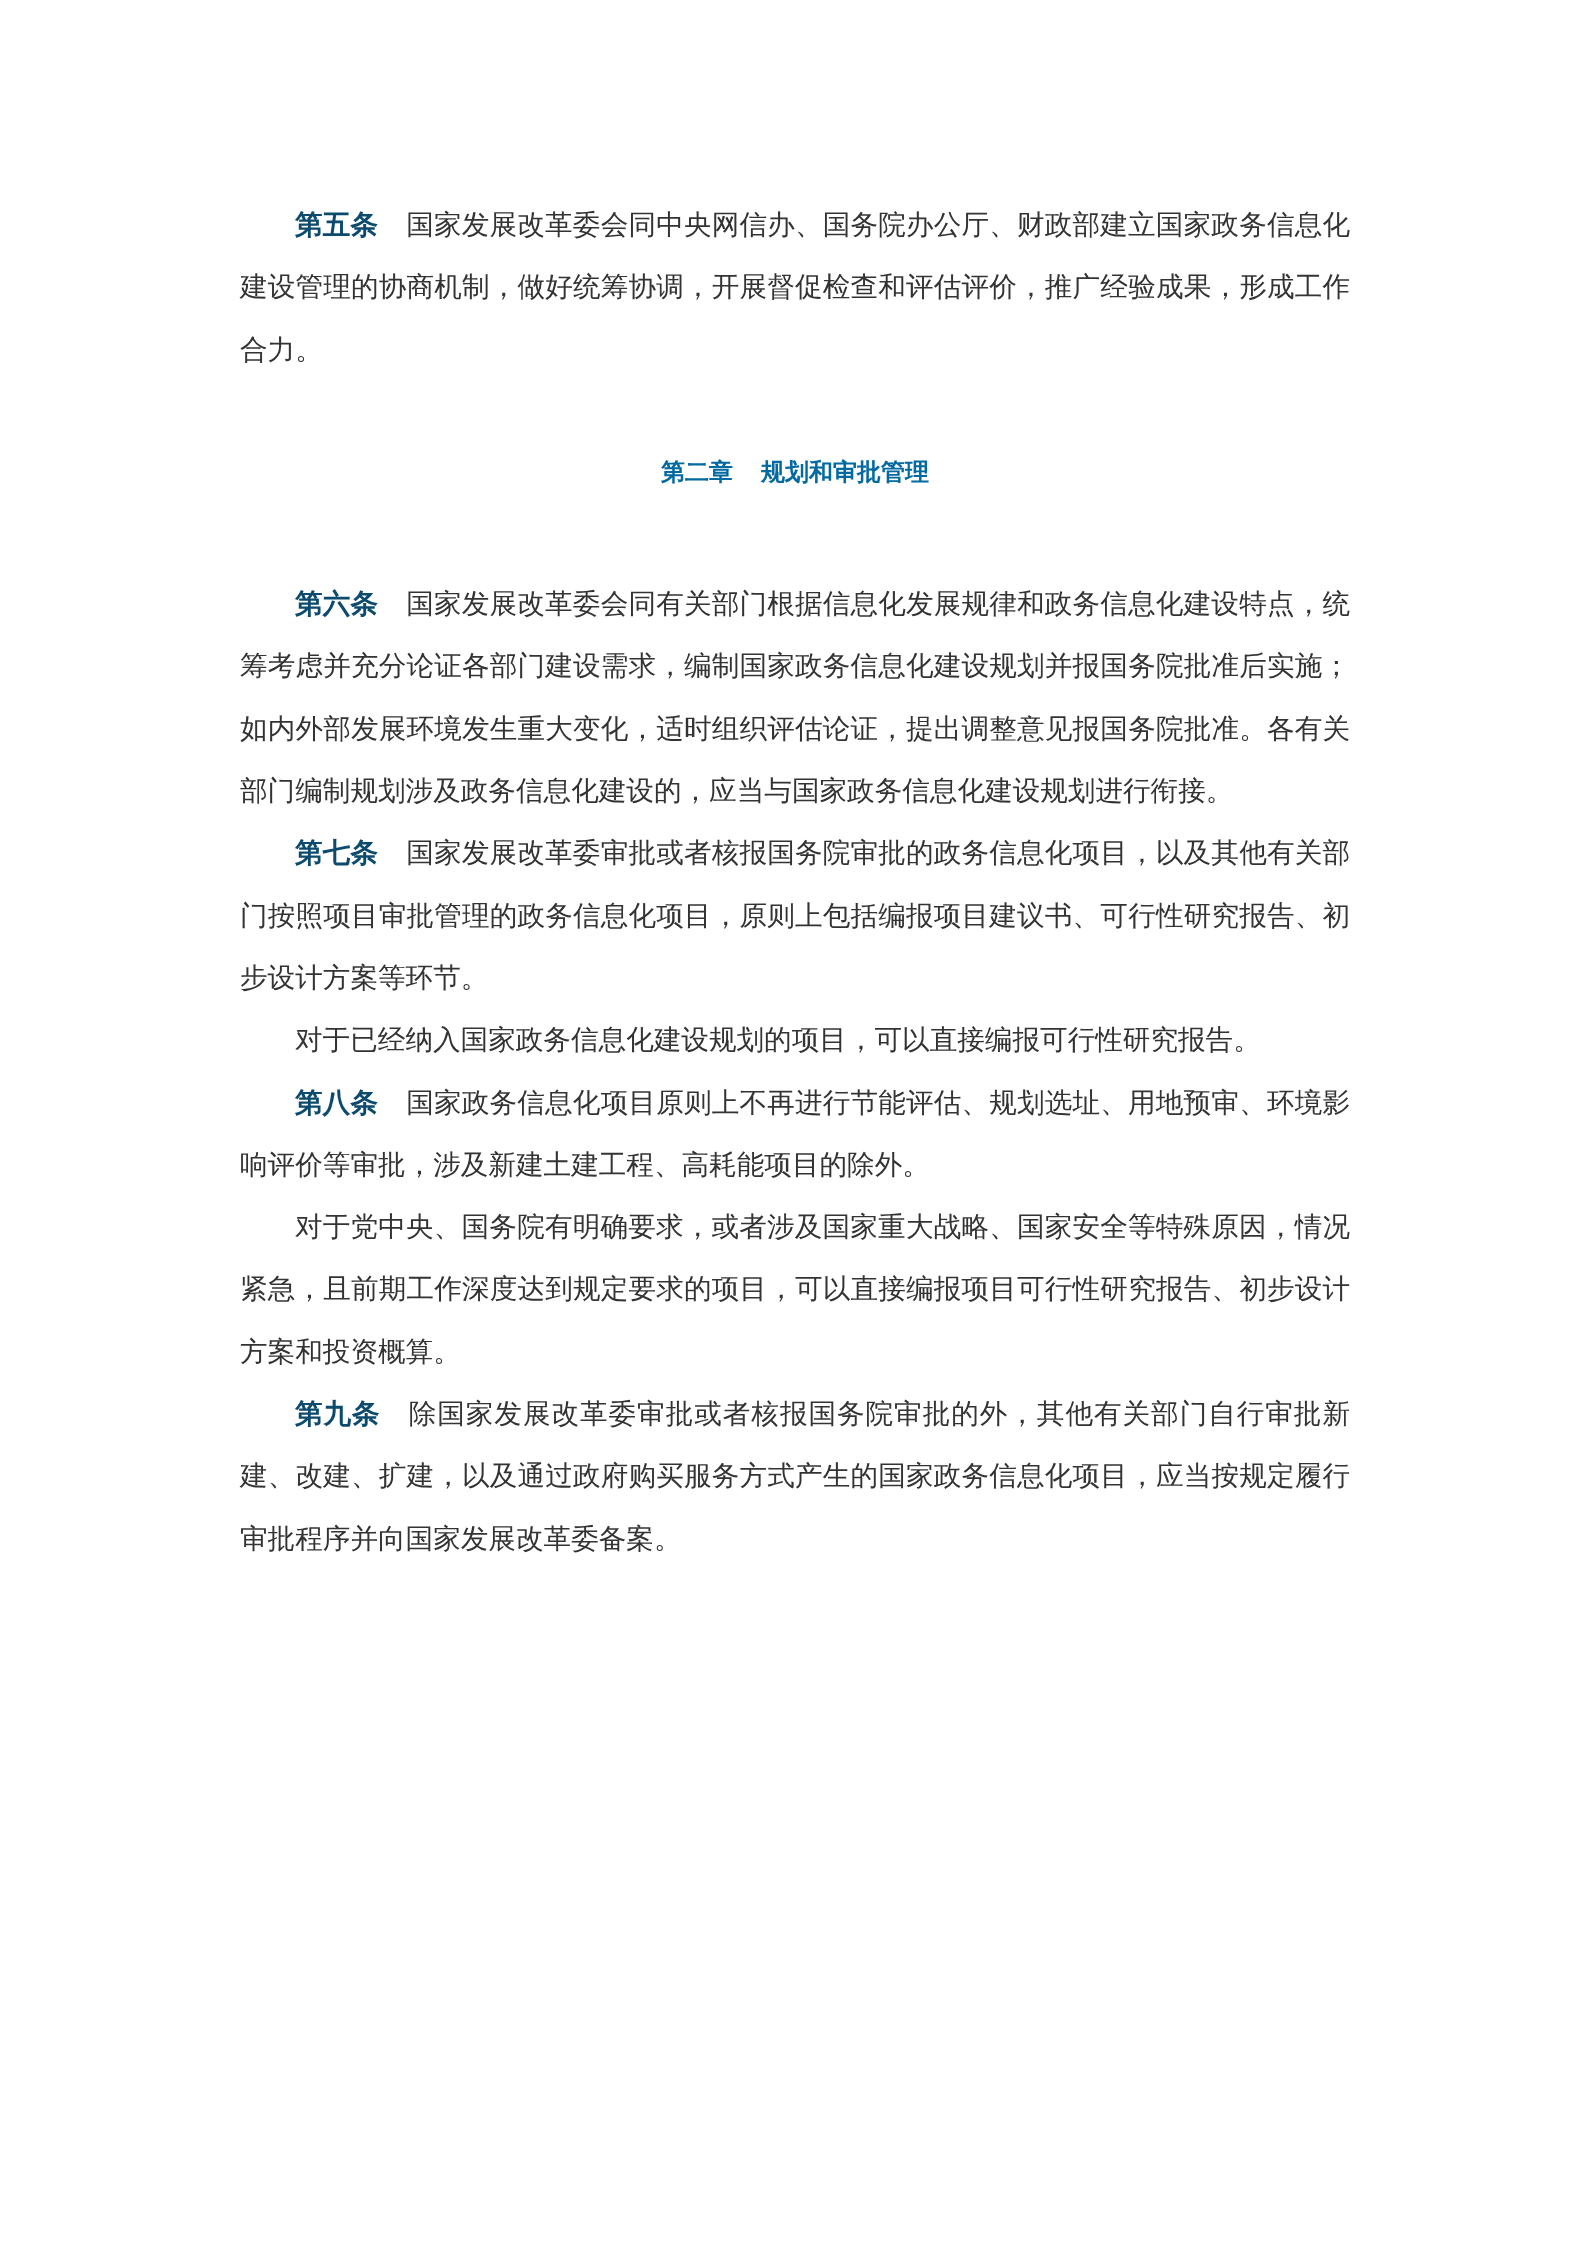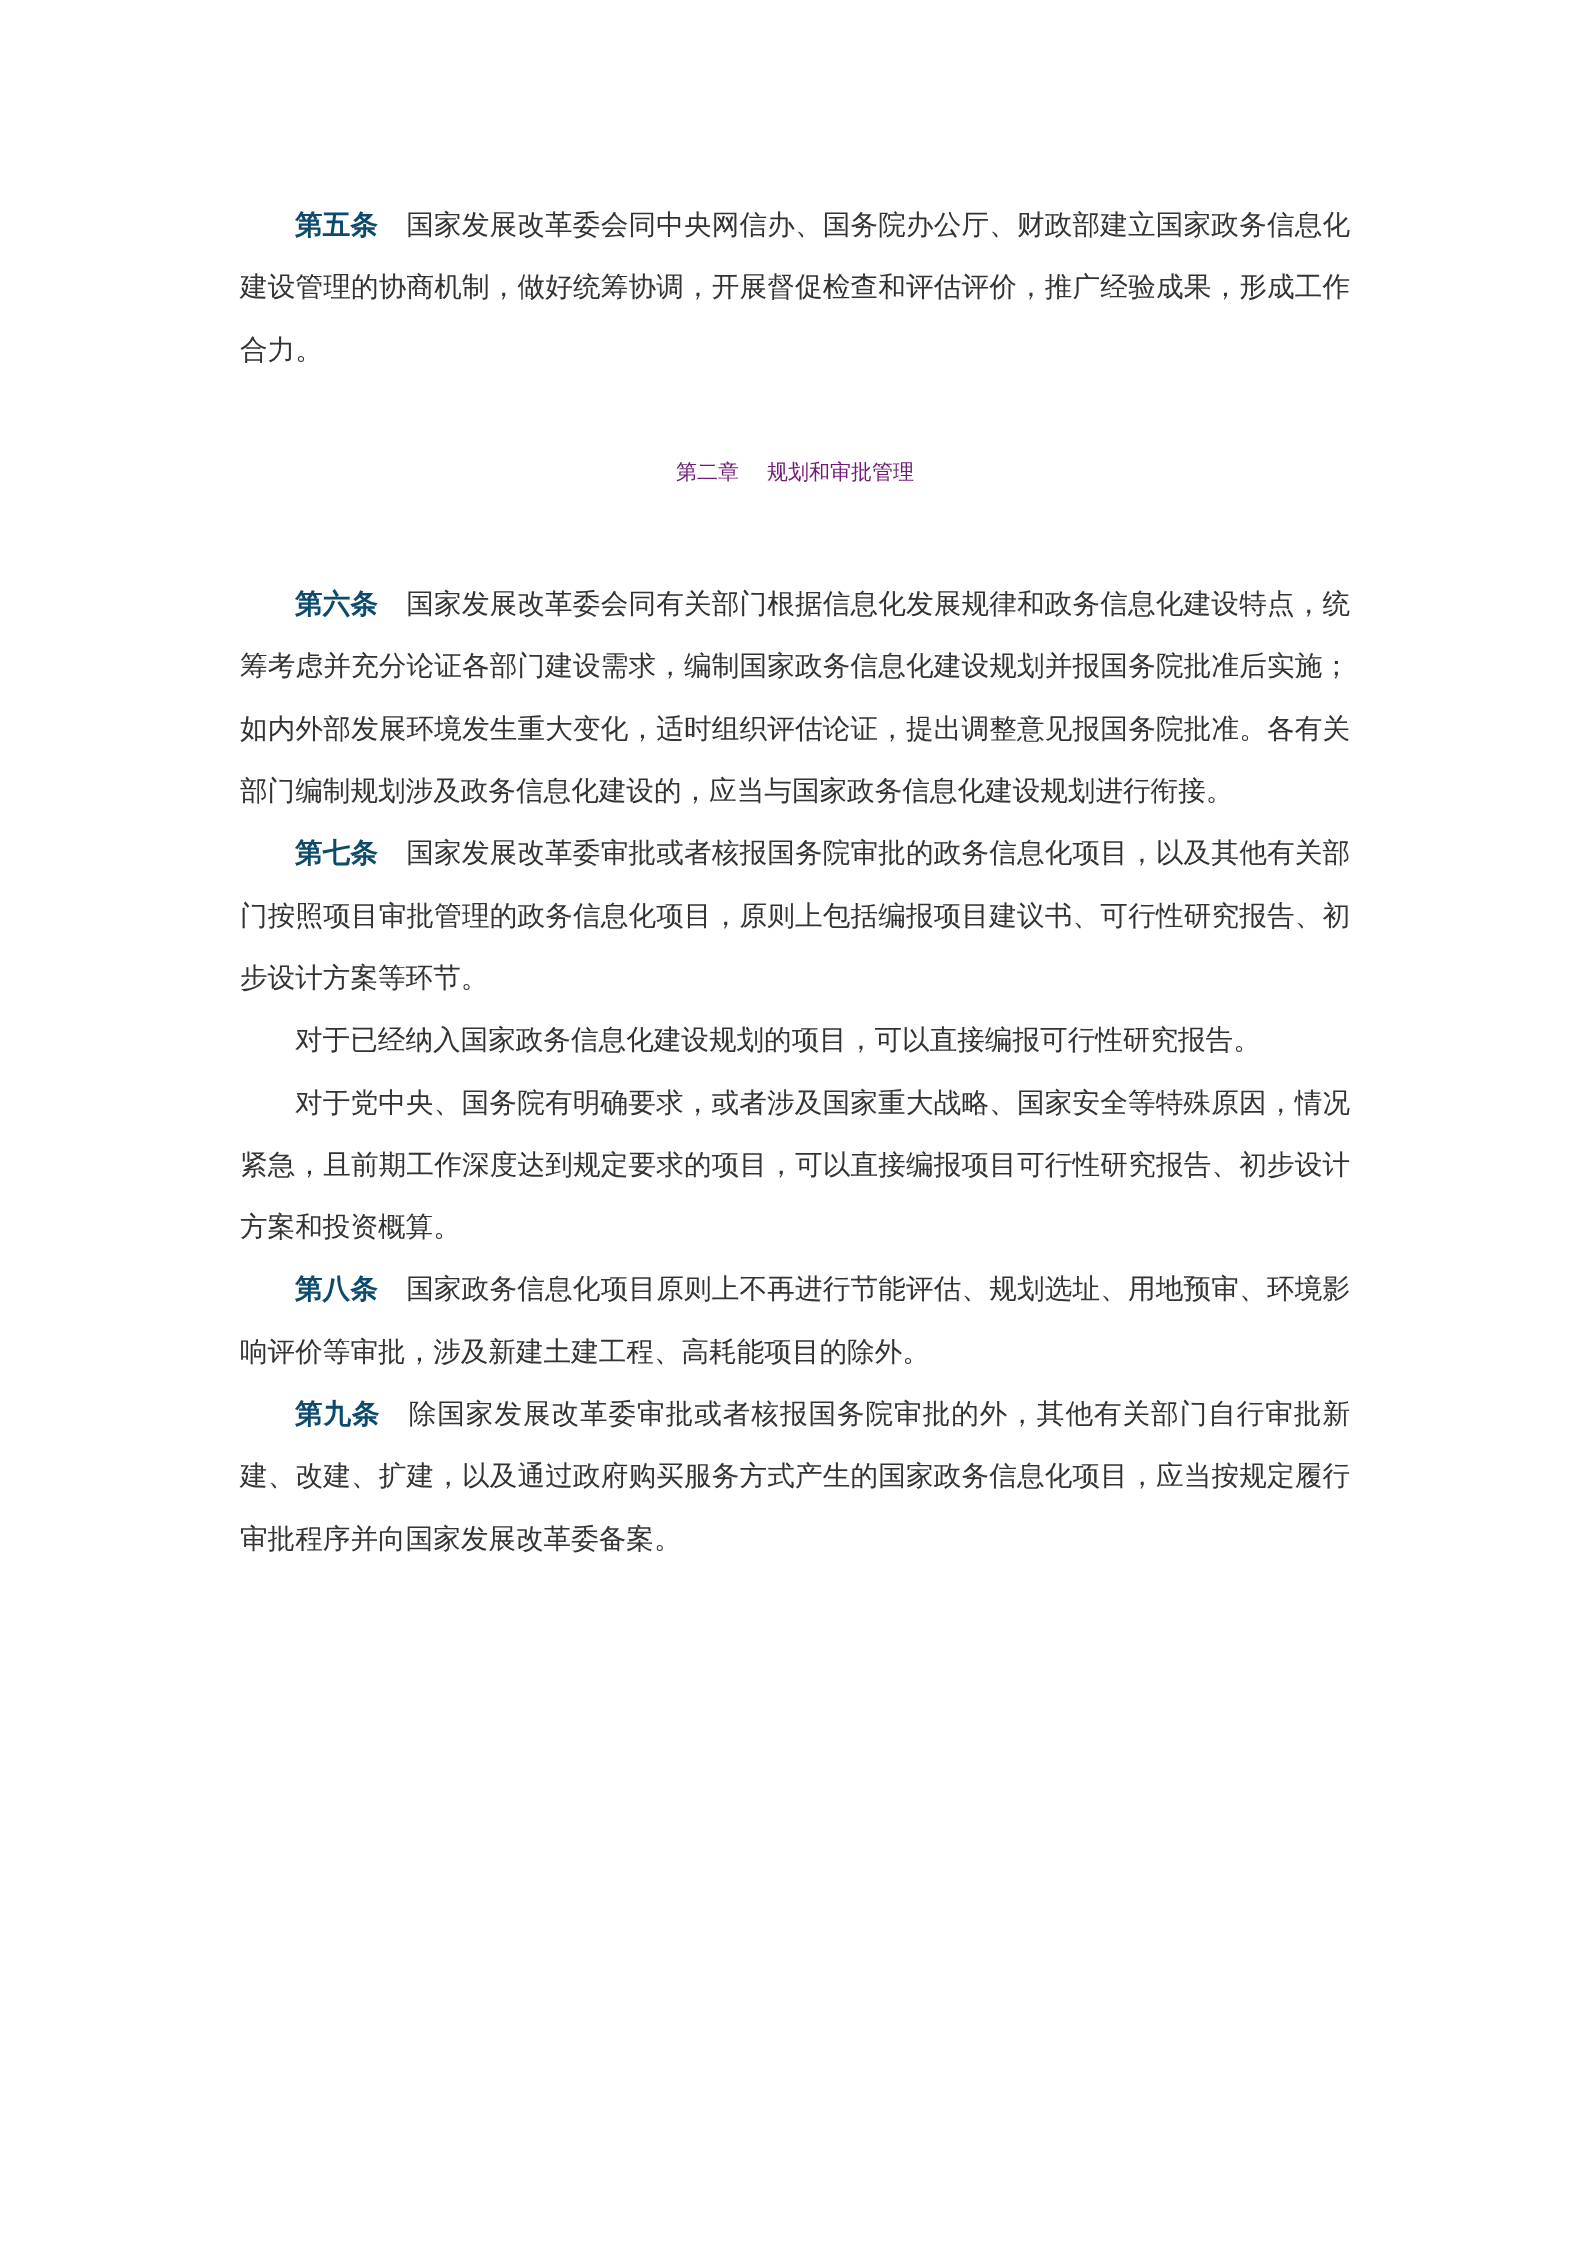--- a/index.html
+++ b/index.html
@@ -32,24 +32,24 @@
       word-break: break-all;
     }
     .article-num {
       font-weight: bold;
       color: #0c4a6e;
       margin-right: 28px;
     }
     .chapter-title {
       margin: 0;
       text-align: center;
-      font-size: 21px;
-      font-weight: normal;
+      font-size: 24px;
+      font-weight: bold;
       line-height: 62.3px;
-      color: #701a75;
+      color: #0369a1;
     }
     .chapter-title .sep {
       display: inline-block;
       width: 28px;
     }
     .gap-before-chapter { height: 60px; }
     .gap-after-chapter { height: 70px; }
   </style>
 </head>
 <body>
@@ -63,21 +63,21 @@
   <h2 class="chapter-title"><span>第二章</span><span class="sep"></span><span>规划和审批管理</span></h2>
 
   <div class="gap-after-chapter"></div>
 
   <p class="para"><span class="article-num">第六条</span><span>国家发展改革委会同有关部门根据信息化发展规律和政务信息化建设特点，统筹考虑并充分论证各部门建设需求，编制国家政务信息化建设规划并报国务院批准后实施；如内外部发展环境发生重大变化，适时组织评估论证，提出调整意见报国务院批准。各有关部门编制规划涉及政务信息化建设的，应当与国家政务信息化建设规划进行衔接。</span></p>
 
   <p class="para"><span class="article-num">第七条</span><span>国家发展改革委审批或者核报国务院审批的政务信息化项目，以及其他有关部门按照项目审批管理的政务信息化项目，原则上包括编报项目建议书、可行性研究报告、初步设计方案等环节。</span></p>
 
   <p class="para"><span>对于已经纳入国家政务信息化建设规划的项目，可以直接编报可行性研究报告。</span></p>
 
+  <p class="para"><span class="article-num">第八条</span><span>国家政务信息化项目原则上不再进行节能评估、规划选址、用地预审、环境影响评价等审批，涉及新建土建工程、高耗能项目的除外。</span></p>
+
   <p class="para"><span>对于党中央、国务院有明确要求，或者涉及国家重大战略、国家安全等特殊原因，情况紧急，且前期工作深度达到规定要求的项目，可以直接编报项目可行性研究报告、初步设计方案和投资概算。</span></p>
-
-  <p class="para"><span class="article-num">第八条</span><span>国家政务信息化项目原则上不再进行节能评估、规划选址、用地预审、环境影响评价等审批，涉及新建土建工程、高耗能项目的除外。</span></p>
 
   <p class="para"><span class="article-num">第九条</span><span>除国家发展改革委审批或者核报国务院审批的外，其他有关部门自行审批新建、改建、扩建，以及通过政府购买服务方式产生的国家政务信息化项目，应当按规定履行审批程序并向国家发展改革委备案。</span></p>
 
 
 
 </div>
 
 </body></html>

